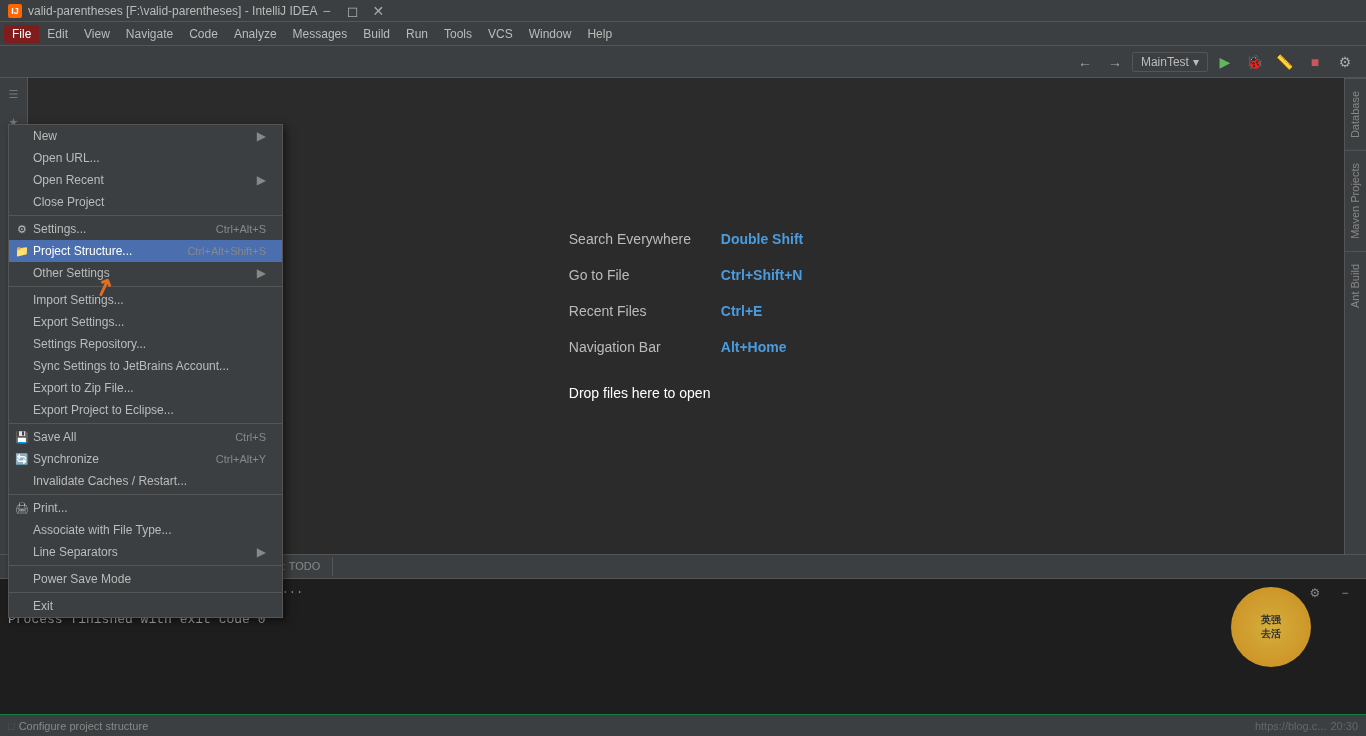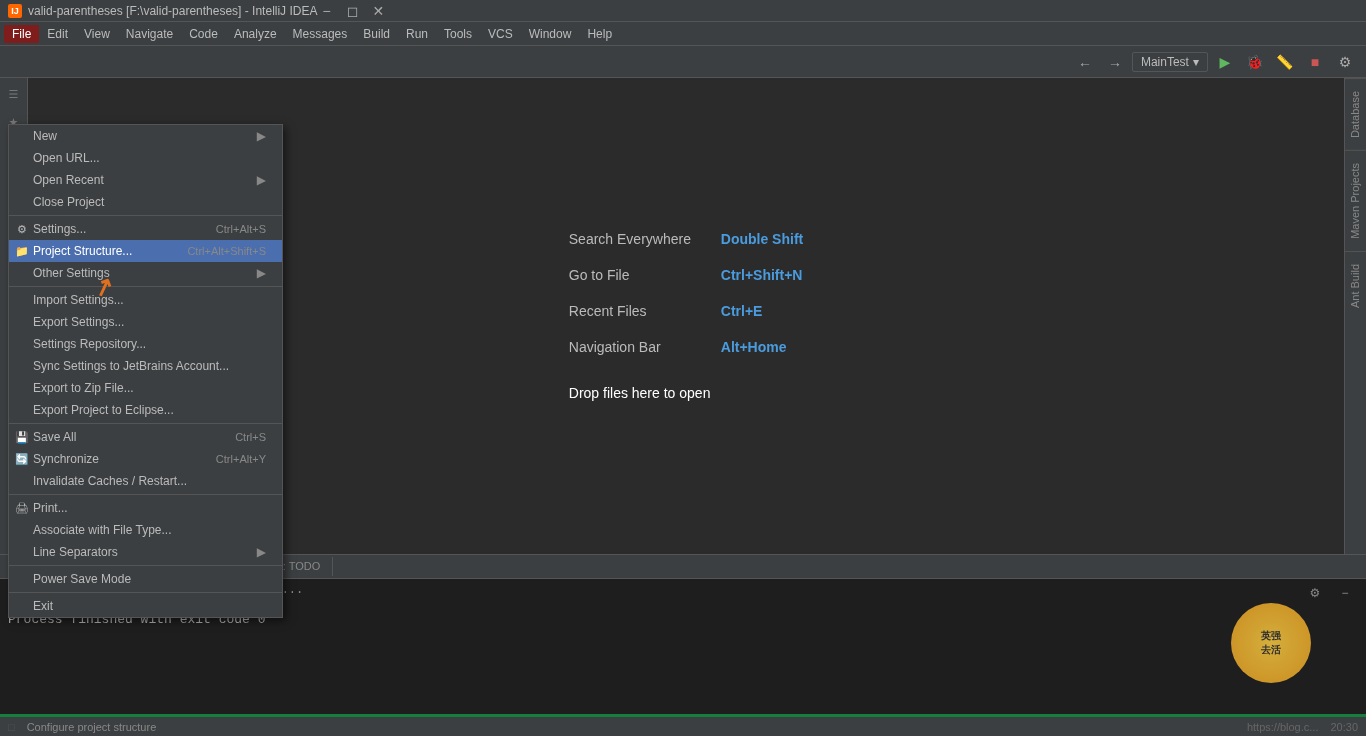--- a/index.html
+++ b/index.html
@@ -272,37 +272,37 @@
     }
     #bottom-content .path-line {
       color: #888;
       font-size: 12px;
     }
 
     
     #status-bar {
       height: 22px;
       background: #3c3f41;
-      border-top: 3px solid #15803d;
+      border-top: 1px solid #15803d;
       display: flex;
       align-items: center;
       padding: 0 8px;
       font-size: 11px;
       color: #888;
-      gap: 12px;
+      gap: 4px;
     }
     #status-bar .configure-link {
       color: #888;
       cursor: pointer;
     }
 
     
     #watermark {
       position: absolute;
-      bottom: 48px;
+      bottom: 64px;
       right: 30px;
       width: 130px;
       height: 90px;
       opacity: 0.85;
       display: flex;
       align-items: center;
       justify-content: center;
     }
     .watermark-circle {
       width: 80px;

